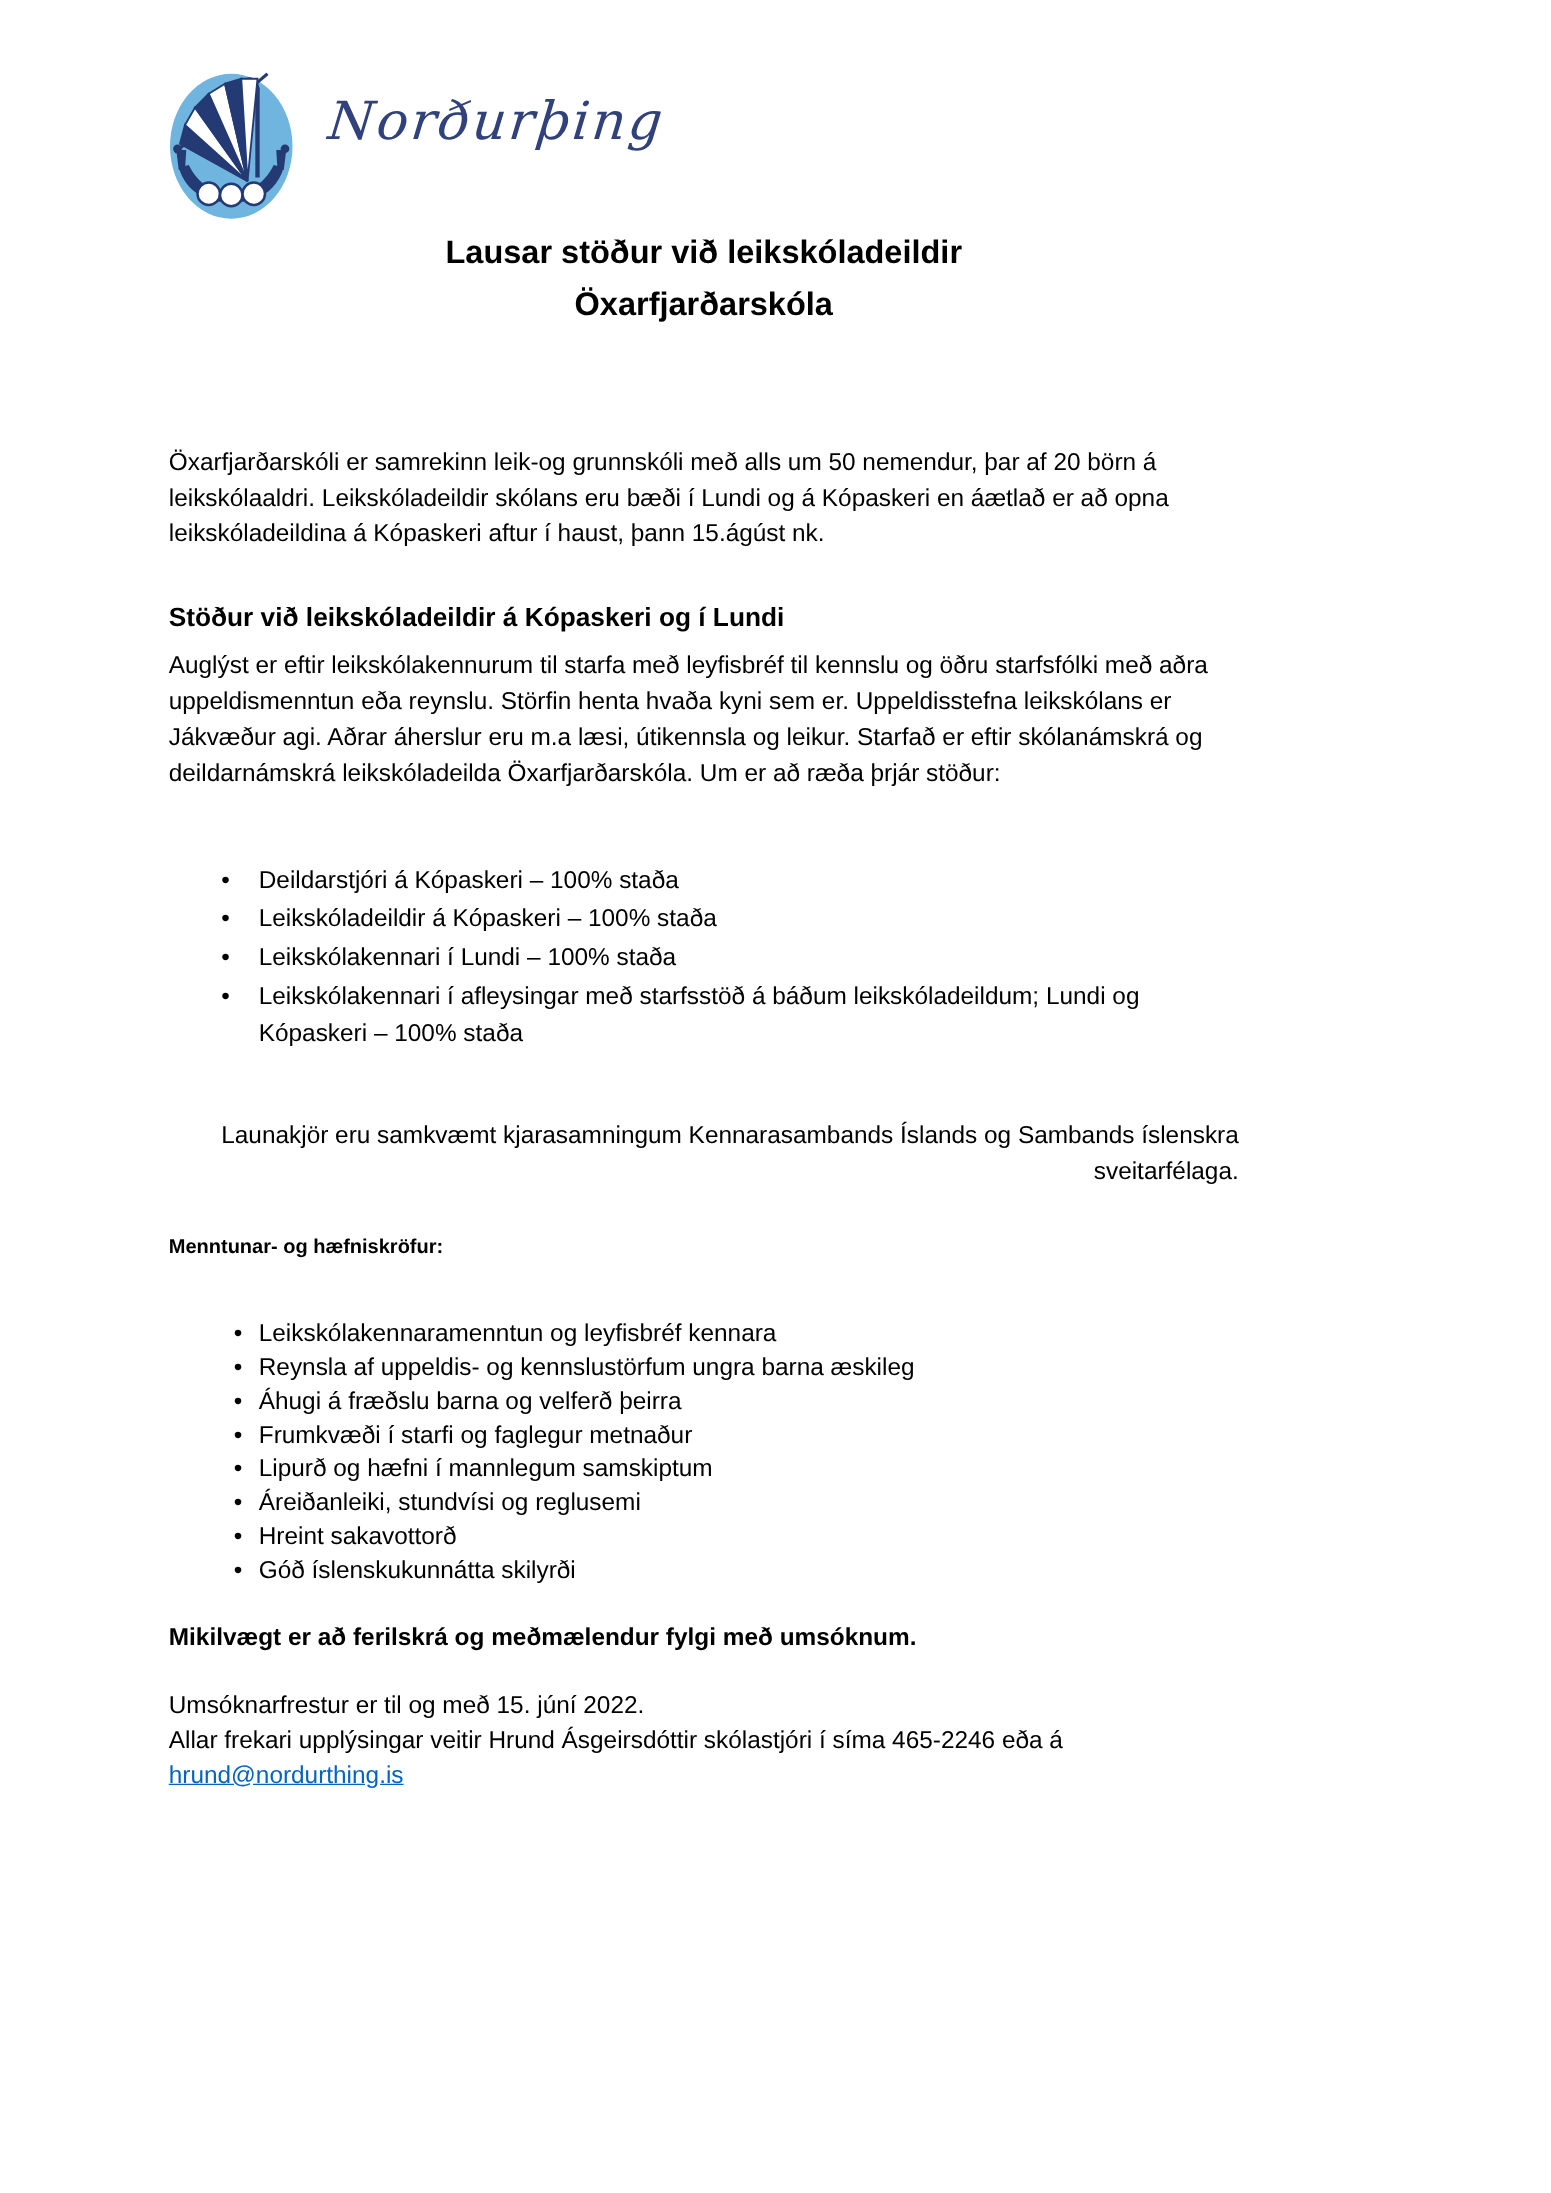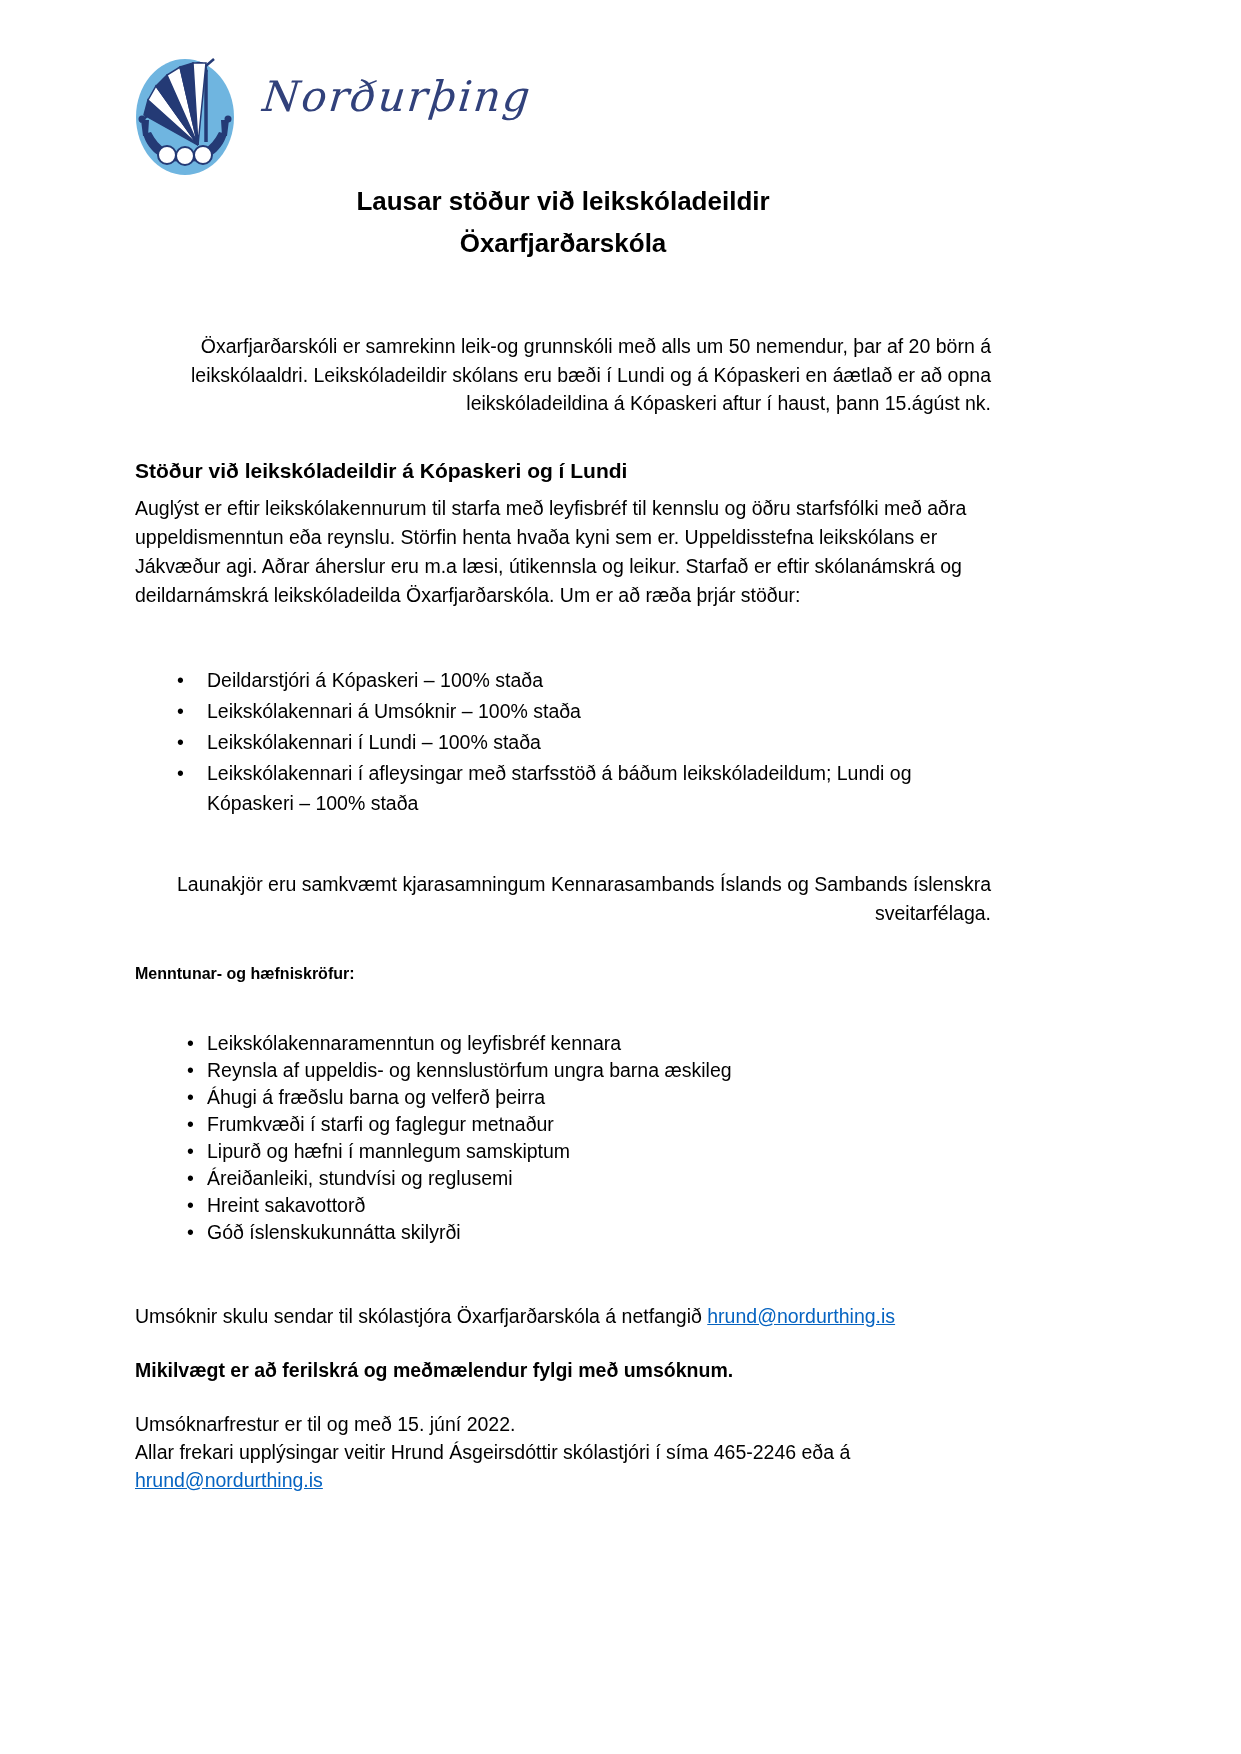--- a/index.html
+++ b/index.html
@@ -30,21 +30,21 @@
   .doc-title {
     margin-top:4px;
     text-align:center;
     font-size:26px;
     font-weight:bold;
     line-height:42px;
   }
 
   
   .para { font-size:19.5px; line-height:28.5px; }
-  .intro { margin-top:68px;text-align:right; }
+  .intro { margin-top:92px; }
   .section-heading {
     margin-top:40px;
     font-size:21px;
     font-weight:bold;
     line-height:26px;
   }
   .positions-body { margin-top:10px; line-height:29px; }
 
   ul { list-style:none; margin:0; padding:0; }
   .positions-list { margin:55px 0 0 42px; width:790px; }
@@ -133,21 +133,21 @@
 
     <p class="para positions-body">Auglýst er eftir leikskólakennurum til starfa með leyfisbréf til kennslu og öðru starfsfólki með aðra uppeldismenntun eða reynslu. Störfin henta hvaða kyni sem er. Uppeldisstefna leikskólans er Jákvæður agi. Aðrar áherslur eru m.a læsi, útikennsla og leikur. Starfað er eftir skólanámskrá og deildarnámskrá leikskóladeilda Öxarfjarðarskóla.  Um er að ræða þrjár stöður:</p>
 
     <ul class="positions-list">
       <li>
         <span class="bullet-dot">•</span>
         <span>Deildarstjóri á Kópaskeri – </span><span class="emph">100% staða</span>
       </li>
       <li>
         <span class="bullet-dot">•</span>
-        <span>Leikskólakennari á Umsóknir – </span><span class="emph">100% staða</span>
+        <span>Leikskóladeildir á Kópaskeri – </span><span class="emph">100% staða</span>
       </li>
       <li>
         <span class="bullet-dot">•</span>
         <span>Leikskólakennari í Lundi – </span><span class="emph">100% staða</span>
       </li>
       <li>
         <span class="bullet-dot">•</span>
         <span>Leikskólakennari í afleysingar með starfsstöð á báðum leikskóladeildum; Lundi og Kópaskeri – </span><span class="emph">100% staða</span>
       </li>
     </ul>
@@ -160,21 +160,20 @@
       <li><span class="bullet-dot">•</span><span>Leikskólakennaramenntun og leyfisbréf kennara</span></li>
       <li><span class="bullet-dot">•</span><span>Reynsla af uppeldis- og kennslustörfum ungra barna æskileg</span></li>
       <li><span class="bullet-dot">•</span><span>Áhugi á fræðslu barna og velferð þeirra</span></li>
       <li><span class="bullet-dot">•</span><span>Frumkvæði í starfi og faglegur metnaður</span></li>
       <li><span class="bullet-dot">•</span><span>Lipurð og hæfni í mannlegum samskiptum</span></li>
       <li><span class="bullet-dot">•</span><span>Áreiðanleiki, stundvísi og reglusemi</span></li>
       <li><span class="bullet-dot">•</span><span>Hreint sakavottorð</span></li>
       <li><span class="bullet-dot">•</span><span>Góð íslenskukunnátta skilyrði</span></li>
     </ul>
 
-    <p class="para apply"><span>Umsóknir skulu sendar til skólastjóra Öxarfjarðarskóla á netfangið </span><a class="email-link">hrund@nordurthing.is</a></p>
 
     <p class="para important">Mikilvægt er að ferilskrá og meðmælendur fylgi með umsóknum.</p>
 
     <div class="para closing">
       <div>Umsóknarfrestur er til og með 15. júní 2022.</div>
       <div>Allar frekari upplýsingar veitir Hrund Ásgeirsdóttir skólastjóri í síma 465-2246 eða á</div>
       <div><a class="email-link">hrund@nordurthing.is</a></div>
     </div>
 
   </div>

